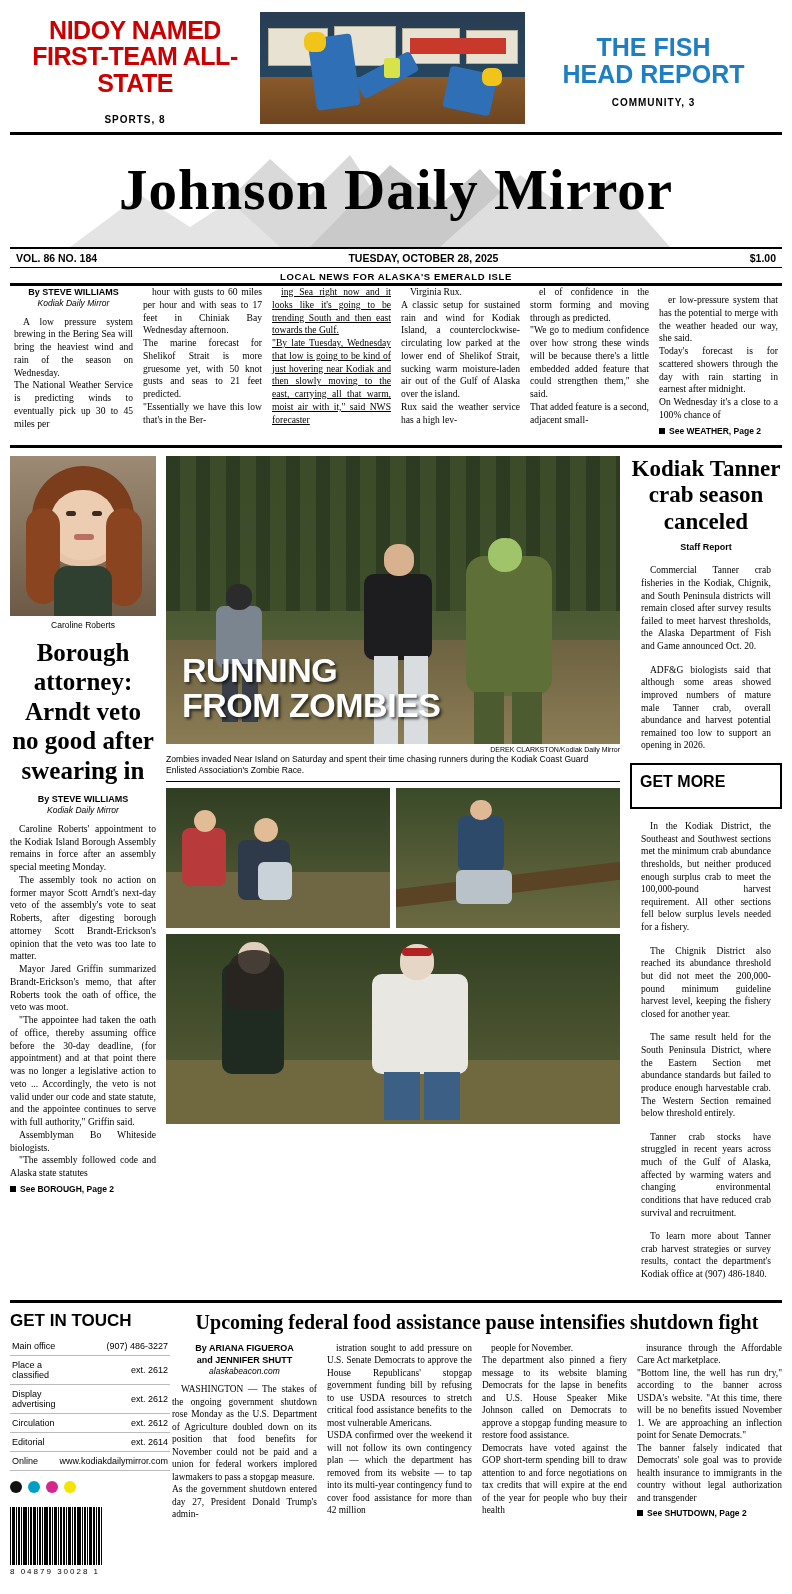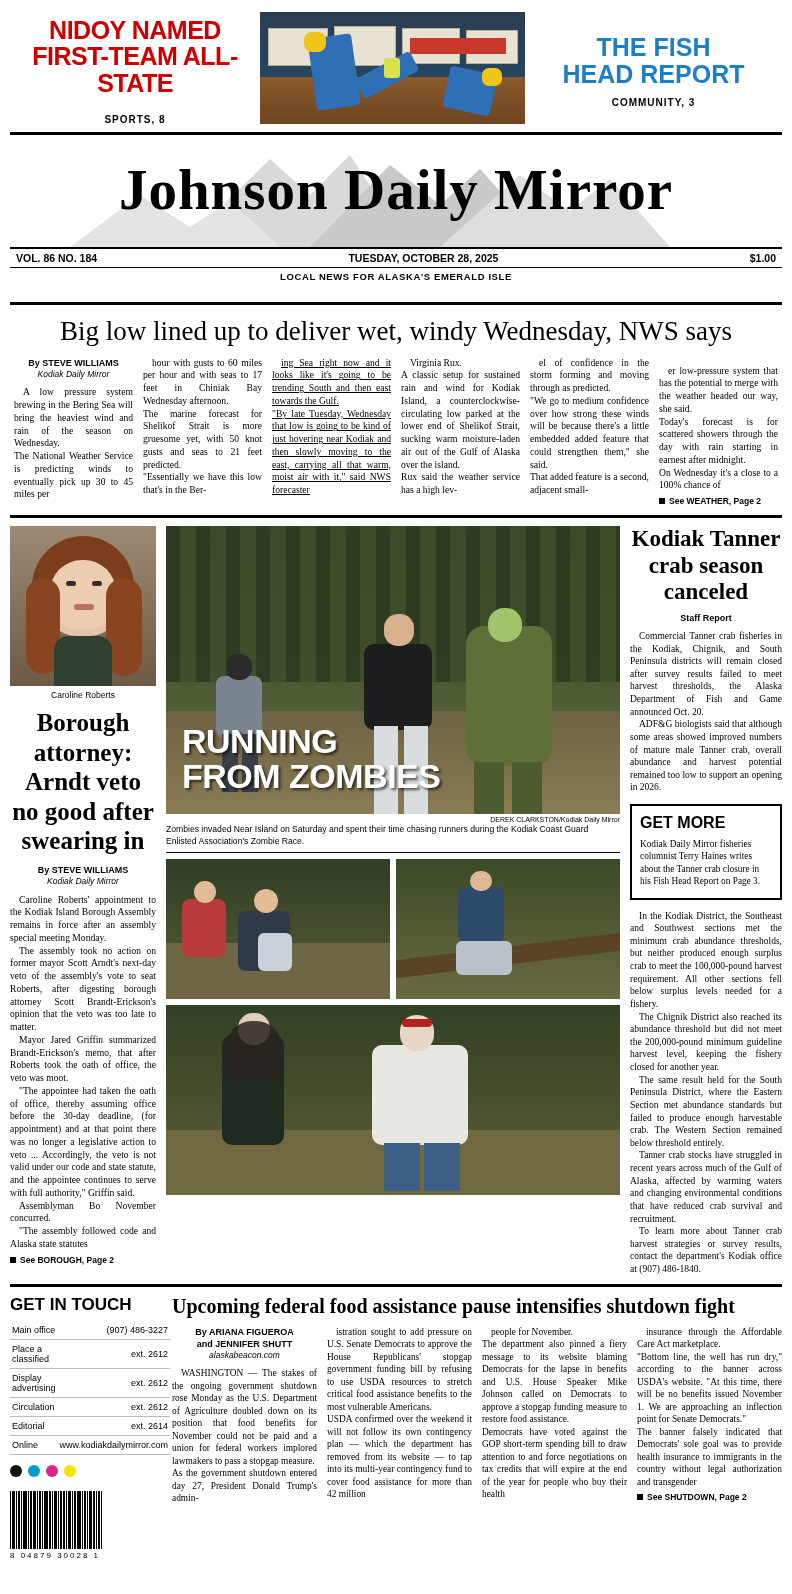--- a/index.html
+++ b/index.html
@@ -42,21 +42,21 @@
     position:absolute; top:22px; left:0; right:0; text-align:center;
     font-family:"Liberation Serif", serif; font-weight:bold; font-size:57px; letter-spacing:1px;
     white-space:nowrap;
   }
   .mast-bar {
     border-top:2px solid #000; border-bottom:1px solid #000;
     display:flex; align-items:center; justify-content:space-between;
     font-family:"Liberation Sans", sans-serif; font-weight:bold; font-size:10.5px;
     padding:3px 6px;
   }
-  .mast-sub { border-bottom:3px solid #000; text-align:center; font-family:"Liberation Sans", sans-serif; font-weight:bold; font-size:9.5px; letter-spacing:0.6px; padding:3px 0 20px;}
+  .mast-sub { border-bottom:3px solid #000; text-align:center; font-family:"Liberation Sans", sans-serif; font-weight:bold; font-size:9.5px; letter-spacing:0.6px; padding:3px 0 1px;}
 
   
   .lead-head { font-size:27px; text-align:center; margin:12px 4px 10px; font-weight:normal; line-height:1.1; }
   .byline { font-family:"Liberation Sans", sans-serif; font-weight:bold; font-size:9px; text-align:center; line-height:1.35;}
   .byline .org { font-weight:normal; font-style:italic; font-size:8.5px;}
   .jump { font-family:"Liberation Sans", sans-serif; font-weight:bold; font-size:8.5px; margin-top:4px;}
   .jump .sq { display:inline-block; width:6px; height:6px; background:#000; margin-right:4px; }
   .rule-thick { border-top:3px solid #000; }
 
   .top-story { display:grid; grid-template-columns:repeat(6,1fr); gap:10px; padding:0 4px 8px; }
@@ -76,39 +76,39 @@
     position:absolute; left:16px; bottom:20px; font-family:"Liberation Sans", sans-serif; font-weight:bold;
     color:#fff; font-size:34px; line-height:1.04; text-shadow:2px 2px 3px rgba(0,0,0,.65); letter-spacing:-0.5px;
   }
   .credit { font-family:"Liberation Sans", sans-serif; font-size:7px; text-align:right; padding:2px 0 1px;}
   .photo-cap { font-family:"Liberation Sans", sans-serif; font-size:8.6px; line-height:1.3; border-bottom:1px solid #000; padding-bottom:5px;}
   .photo-grid { display:grid; grid-template-columns:1fr 1fr; gap:6px; margin-top:6px;}
   .photo-sm { height:140px; position:relative; overflow:hidden; background:#3a4630;}
   .photo-wide { height:190px; margin-top:6px; position:relative; overflow:hidden; background:#42503a;}
 
   .right-head { font-size:23px; text-align:center; line-height:1.15; margin:0 0 6px;}
-  .right-body p { font-size:9.5px; line-height:1.33; margin:0; text-align:justify; text-indent:9px;}
+  .right-body p { font-size:9.5px; line-height:1.33; margin:11px; text-align:justify; text-indent:9px;}
   .getmore { border:2px solid #000; padding:8px 8px 10px; margin:10px 0; }
   .getmore h3 { font-family:"Liberation Sans", sans-serif; font-size:16px; margin:0 0 6px; font-weight:bold;}
   .getmore p { font-size:9.3px; line-height:1.33; margin:0; text-align:left;}
 
   
   .bottom { display:grid; grid-template-columns:152px 1fr; gap:10px; border-top:3px solid #000; margin-top:8px; padding-top:8px;}
   .git h3 { font-family:"Liberation Sans", sans-serif; font-size:17px; margin:0 0 6px; font-weight:bold;}
   .git table { width:100%; border-collapse:collapse; font-family:"Liberation Sans", sans-serif; font-size:9px;}
   .git td { border-bottom:1px solid #bbb; padding:4px 2px; }
   .git td.r { text-align:right; }
   .dots { margin-top:10px; display:flex; gap:6px; }
   .dot { width:12px; height:12px; border-radius:50%; background:#111; }
   .dot.c { background:#00a0c6;} .dot.m{background:#d6268c;} .dot.y{background:#f5e300;}
   .barcode { margin-top:14px; display:flex; align-items:flex-end; gap:1px; height:58px;}
   .barcode i { display:block; background:#000; width:2px; height:100%;}
   .barnum { font-family:"Liberation Sans", sans-serif; font-size:8px; margin-top:2px; letter-spacing:2px;}
 
-  .bot-head { font-size:20px; text-align:left; margin:0 0 8px; }
+  .bot-head { font-size:20px; text-align:center; margin:0 0 8px; }
   .bot-cols { display:grid; grid-template-columns:repeat(4,1fr); gap:10px;}
   .bot-cols p { font-size:9.4px; line-height:1.33; margin:0; text-align:justify; text-indent:9px;}
 </style>
 </head>
 <body>
 
 <div class="page">
 
   <div class="skybox">
     <div class="sky-left">
@@ -155,21 +155,20 @@
       <span>Mirror</span>
     </div>
     <div class="mast-bar">
       <span>VOL. 86 NO. 184</span>
       <span>TUESDAY, OCTOBER 28, 2025</span>
       <span>$1.00</span>
     </div>
     <div class="mast-sub">LOCAL NEWS FOR ALASKA'S EMERALD ISLE</div>
   </div>
 
-  <h1 class="lead-head">Big low lined up to deliver wet, windy Wednesday, NWS says</h1>
   <div class="top-story">
     <div class="c">
       <div class="byline">
         <div>By STEVE WILLIAMS</div>
         <div class="org">Kodiak Daily Mirror</div>
       </div>
       <p style="margin-top:6px;white-space:pre-line;">A low pressure system brewing in the Bering Sea will bring the heaviest wind and rain of the season on Wednesday.
 The National Weather Service is predicting winds to eventually pick up 30 to 45 miles per</p>
     </div>
     <div class="c">
@@ -220,21 +219,21 @@
       <h2 class="left-head">Borough attorney: Arndt veto no good after swearing in</h2>
       <div class="byline">
         <div>By STEVE WILLIAMS</div>
         <div class="org">Kodiak Daily Mirror</div>
       </div>
       <div class="left-body" style="margin-top:6px;">
         <p>Caroline Roberts' appointment to the Kodiak Island Borough Assembly remains in force after an assembly special meeting Monday.</p>
         <p>The assembly took no action on former mayor Scott Arndt's next-day veto of the assembly's vote to seat Roberts, after digesting borough attorney Scott Brandt-Erickson's opinion that the veto was too late to matter.</p>
         <p>Mayor Jared Griffin summarized Brandt-Erickson's memo, that after Roberts took the oath of office, the veto was moot.</p>
         <p>"The appointee had taken the oath of office, thereby assuming office before the 30-day deadline, (for appointment) and at that point there was no longer a legislative action to veto ... Accordingly, the veto is not valid under our code and state statute, and the appointee continues to serve with full authority," Griffin said.</p>
-        <p>Assemblyman Bo November concurred.</p>
+        <p>Assemblyman Bo Whiteside biologists.</p>
         <p>"The assembly followed code and Alaska state statutes</p>
       </div>
       <div class="jump"><span class="sq"></span><span>See BOROUGH, Page 2</span></div>
     </div>
 
     <div>
       <div class="photo-main">
         <div class="ph" style="left:0;top:0;width:100%;height:100%;background:linear-gradient(#2e3f22,#4b5a33 55%,#6c6a45);"></div>
         <div class="ph" style="left:0;top:0;width:100%;height:54%;background:repeating-linear-gradient(90deg,#2b3a20 0 14px,#3d4d2a 14px 30px);opacity:.9;"></div>
         <div class="ph" style="left:0;bottom:0;width:100%;height:36%;background:linear-gradient(#6d6242,#8a7c54);"></div>
@@ -296,21 +295,20 @@
 
     <div>
       <h2 class="right-head">Kodiak Tanner crab season canceled</h2>
       <div class="byline">Staff Report</div>
       <div class="right-body" style="margin-top:6px;">
         <p>Commercial Tanner crab fisheries in the Kodiak, Chignik, and South Peninsula districts will remain closed after survey results failed to meet harvest thresholds, the Alaska Department of Fish and Game announced Oct. 20.</p>
         <p>ADF&amp;G biologists said that although some areas showed improved numbers of mature male Tanner crab, overall abundance and harvest potential remained too low to support an opening in 2026.</p>
       </div>
       <div class="getmore">
         <h3>GET MORE</h3>
-        <p>Kodiak Daily Mirror fisheries columnist Terry Haines writes about the Tanner crab closure in his Fish Head Report on Page 3.</p>
       </div>
       <div class="right-body">
         <p>In the Kodiak District, the Southeast and Southwest sections met the minimum crab abundance thresholds, but neither produced enough surplus crab to meet the 100,000-pound harvest requirement. All other sections fell below surplus levels needed for a fishery.</p>
         <p>The Chignik District also reached its abundance threshold but did not meet the 200,000-pound minimum guideline harvest level, keeping the fishery closed for another year.</p>
         <p>The same result held for the South Peninsula District, where the Eastern Section met abundance standards but failed to produce enough harvestable crab. The Western Section remained below threshold entirely.</p>
         <p>Tanner crab stocks have struggled in recent years across much of the Gulf of Alaska, affected by warming waters and changing environmental conditions that have reduced crab survival and recruitment.</p>
         <p>To learn more about Tanner crab harvest strategies or survey results, contact the department's Kodiak office at (907) 486-1840.</p>
       </div>
     </div>
   </div>

